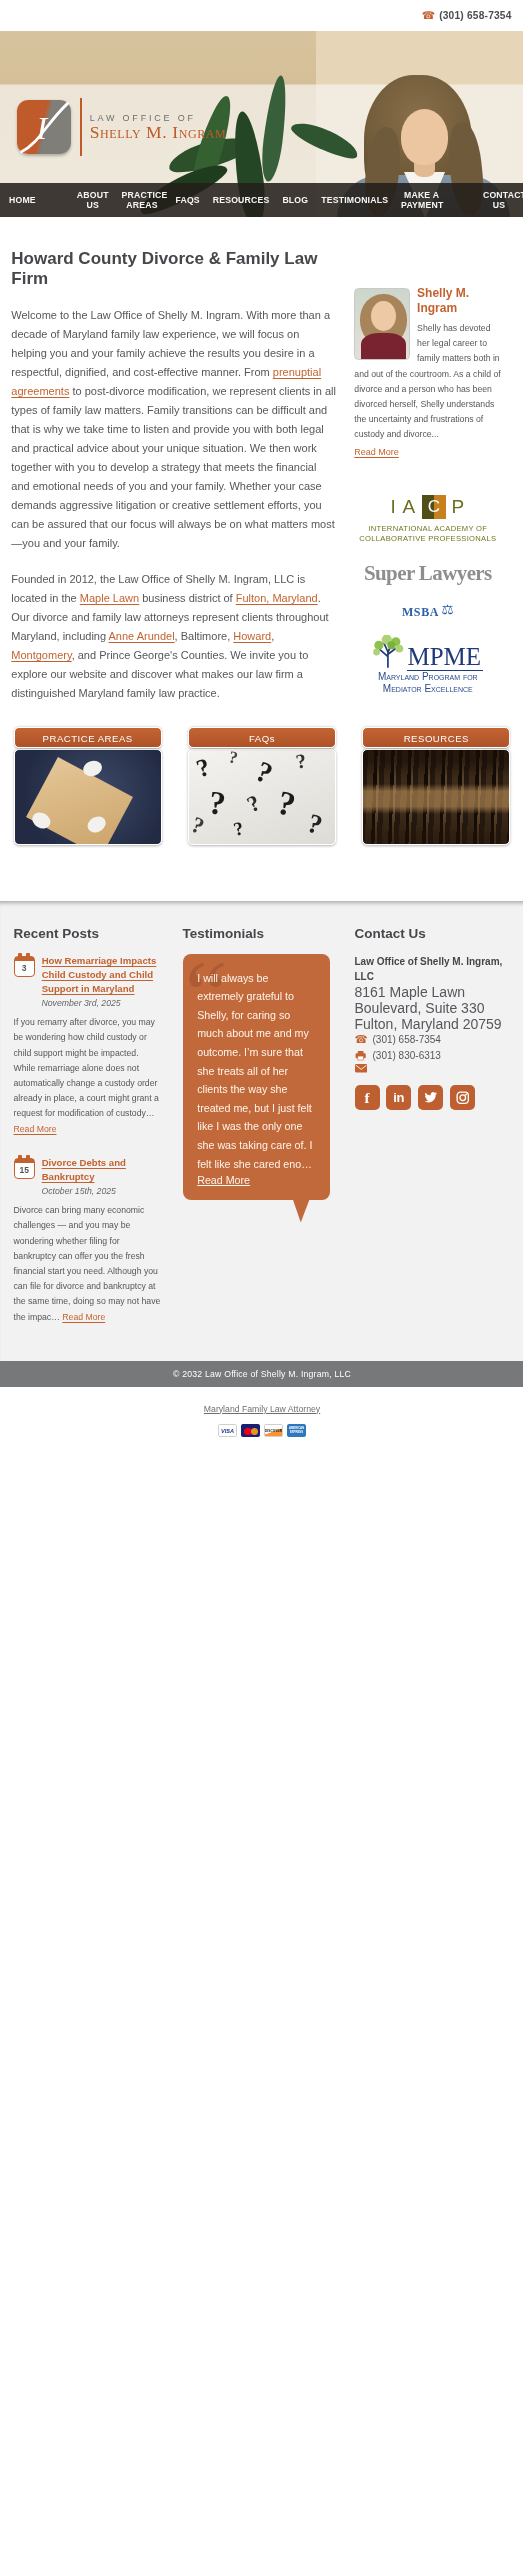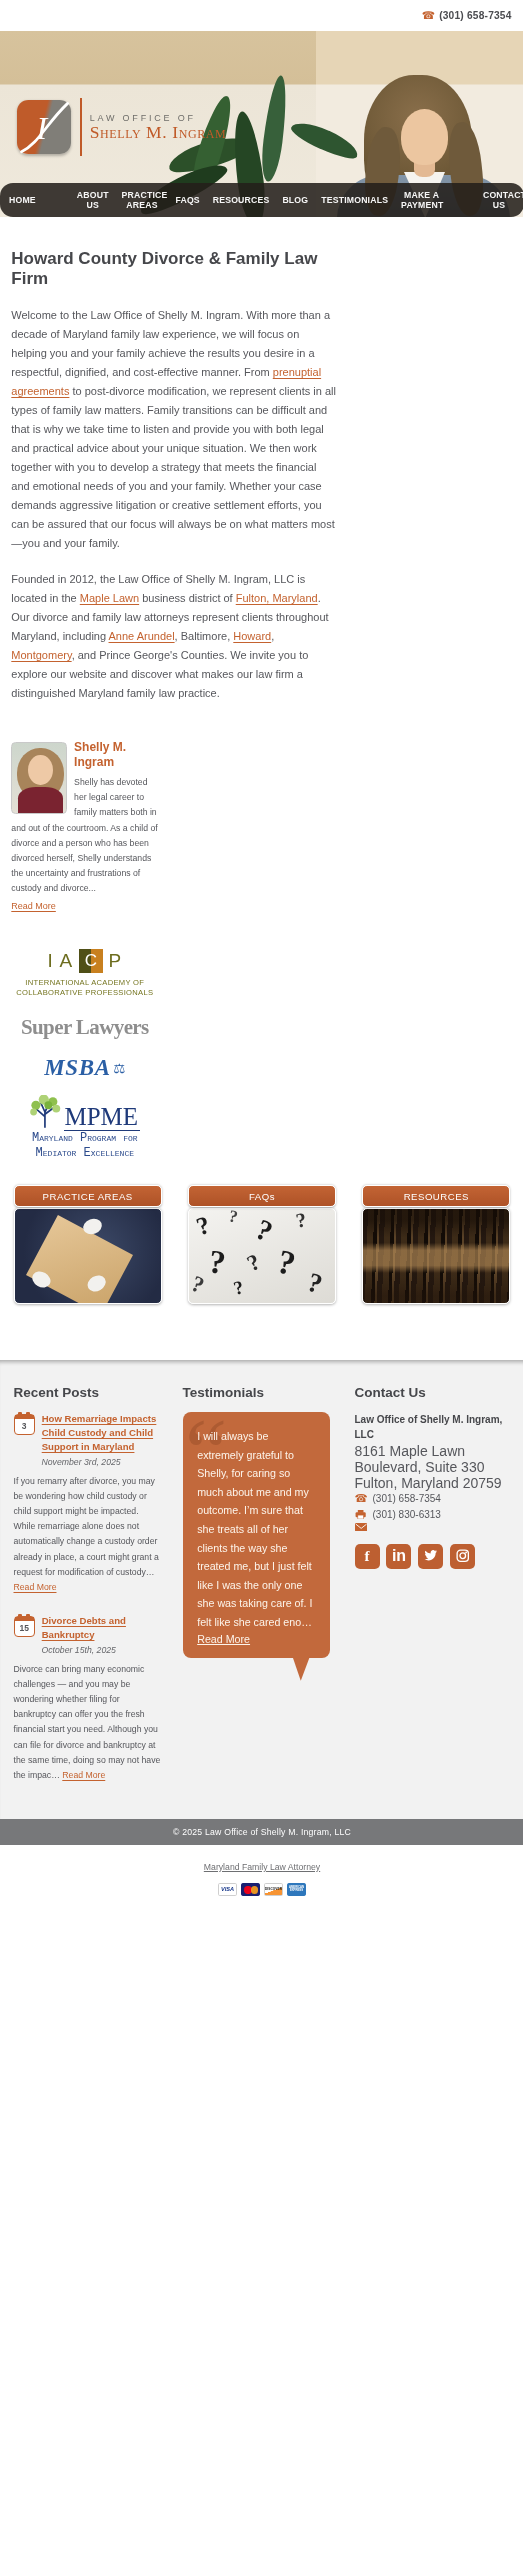--- a/index.html
+++ b/index.html
@@ -38,27 +38,27 @@
   .logo-mark { width:54px; height:54px; border-radius:11.3px; flex:0 0 auto;
                background:linear-gradient(104deg,#bf5b2a 0 46%,#807e78 54% 100%);
                box-shadow:0 1.1px 2.8px rgba(0,0,0,.25); position:relative; }
   .logo-mark svg { position:absolute; inset:0; }
   .logo-divider { width:1.7px; height:58px; background:#c05a28; margin:0 8px 0 9px; }
   .logo-text { display:flex; flex-direction:column; }
   .logo-line1 { font-size:9px; letter-spacing:2.8px; color:#6f6e6a; font-variant:small-caps; text-transform:uppercase; }
   .logo-line2 { font-family:"Liberation Serif", serif; font-variant:small-caps; font-size:17.5px; color:#c05a28; letter-spacing:0.6px; line-height:1.05; }
 
   .mainnav { position:absolute; left:0; bottom:0; width:100%; height:34px; background:rgba(36,31,26,.87);
-             display:flex; align-items:center; justify-content:space-between; padding:0 9px; z-index:4;border-radius:13px; }
+             display:flex; align-items:center; justify-content:space-between; padding:0 9px; z-index:4; }
   .nav-item { color:#f7f7f7; font-size:8.7px; font-weight:700; text-decoration:none; text-align:center; line-height:1.15; letter-spacing:0.2px; }
   .nav-item.w2 { max-width:32px;margin-left:28px; }
   .nav-item.w3 { max-width:41px; }
 
   
-  .content { display:flex; padding:32px 11.3px 0 11.3px;flex-direction:column; }
+  .content { display:flex; padding:32px 11.3px 0 11.3px; }
   .main-col { width:343px; padding-right:17px; }
   h1 { font-size:17px; font-weight:700; color:#46474b; margin-bottom:1.1px; }
   .main-col p { font-size:11px; line-height:19px; color:#56575c; margin-top:17px; }
   .tlink, .tlink span { color:#c4622f; }
   a.tlink { color:#c4622f; text-decoration:underline; text-underline-offset:1.7px; cursor:pointer; }
 
   .sidebar { width:147px; padding-top:37px; }
   .bio { font-size:8.7px; line-height:15.2px; color:#56575c; }
   .bio-photo { float:left; width:56px; height:72px; border:0.6px solid #c9c9c9; border-radius:4.5px; margin:2.3px 6.8px 3.4px 0;
                position:relative; overflow:hidden; background:linear-gradient(180deg,#cdd6cc,#e4e0d6); }
@@ -70,27 +70,27 @@
 
   .badge { text-align:center; margin:0 auto; }
   .iacp { margin-top:35px; }
   .iacp-row { display:flex; align-items:center; justify-content:center; gap:5.6px; margin-bottom:4.5px; }
   .iacp-l { font-size:19px; color:#6d6d1f; letter-spacing:1.1px; }
   .iacp-c { width:24px; height:24px; display:flex; align-items:center; justify-content:center; color:#fff; font-size:17px;
             background:linear-gradient(90deg,#4f4f17 0 50%,#c8801f 50% 100%); }
   .iacp-sub { font-size:7.6px; color:#74741f; letter-spacing:0.3px; line-height:1.35; }
   .sl { margin-top:17px; font-family:"Liberation Serif", serif; font-weight:700; font-size:21px; color:#8e8e8e; letter-spacing:-0.6px; }
   .msba { margin-top:14.7px; }
-  .msba-text { font-family:"Liberation Serif", serif; font-style:italic; font-weight:700; font-size:23px; color:#2b5fa5; letter-spacing:0.6px; }
+  .msba-text { font-family:"Liberation Serif", serif; font-weight:700; font-size:12px; color:#2b5fa5; letter-spacing:0.6px; }
   .msba-scales { color:#2b5fa5; font-size:13.5px; vertical-align:2.3px; font-family:"DejaVu Sans", sans-serif; }
   .mpme { margin-top:14.7px; }
   .mpme-top { display:flex; align-items:flex-end; justify-content:center; gap:2.3px; }
   .mpme-acronym { font-family:"Liberation Serif", serif; font-size:25px; color:#1f3a7a; line-height:1;
                   border-bottom:1.7px solid #1f3a7a; padding:0 2.3px 1.1px 0; }
-  .mpme-sub { font-family:Liberation Mono, monospace; font-variant:small-caps; font-size:12px; color:#2b4a8c; line-height:1.25; }
+  .mpme-sub { font-family:Liberation Sans, sans-serif; font-variant:small-caps; font-size:10px; color:#2b4a8c; line-height:1.25; }
   .mpme-sub:first-of-type { margin-top:3.4px; }
 
   
   .cards { display:flex; gap:26px; padding:0 13.5px; margin-top:24px; }
   .card { flex:1; text-decoration:none; display:block; }
   .card-header { display:block; height:21.4px; line-height:21.4px; text-align:center; color:#fff; font-size:9.6px; letter-spacing:0.5px;
                  background:linear-gradient(180deg,#c36434,#ae5227); border:1.1px solid #fff; border-radius:5.1px;
                  box-shadow:0 0.6px 2.3px rgba(0,0,0,.3); position:relative; z-index:1; }
   .card-img { display:block; height:96px; margin-top:1.1px; border:1.1px solid #fff; border-radius:5.1px;
               box-shadow:0 0.6px 2.8px rgba(0,0,0,.3); position:relative; overflow:hidden; }
@@ -143,21 +143,21 @@
            clip-path:polygon(8% 0, 92% 0, 48% 100%); border-radius:0 0 45% 45%; }
   .c-firm { font-size:10px; font-weight:700; color:#46474b; line-height:15.2px; }
   .c-line { font-size:14px; color:#56575c; line-height:16px; }
   .c-row { display:flex; align-items:center; gap:4.5px; font-size:10px; color:#56575c; line-height:16px; }
   .c-row a { color:#56575c; text-decoration:none; }
   .c-ico { color:#c4622f; font-size:10.7px; width:13.5px; display:inline-flex; align-items:center; font-family:"DejaVu Sans", sans-serif; }
   .social { display:flex; gap:6.8px; margin-top:12.4px; }
   .sbtn { width:25px; height:25px; border-radius:5.1px; background:#bd5f31; display:flex; align-items:center; justify-content:center;
           color:#fff; text-decoration:none; }
   .sbtn .fb { font-family:"Liberation Serif", serif; font-weight:700; font-size:15.2px; }
-  .sbtn .li { font-weight:700; font-size:16px; letter-spacing:-0.3px; }
+  .sbtn .li { font-weight:700; font-size:13px; letter-spacing:-0.3px; }
 
   
   .copybar { margin-top:0; height:26px; background:#77787a; color:#fff; display:flex; align-items:center; justify-content:center;
              font-size:8.7px; letter-spacing:0.2px; }
   .bottomlinks { text-align:center; margin-top:14.7px; font-size:8.7px; color:#6e6f72; line-height:14.7px; }
   .bottomlinks a { color:#6e6f72; text-decoration:underline; text-underline-offset:1.1px; }
   .bottomlinks .sep { margin:0 3.4px; }
   .payments { display:flex; justify-content:center; gap:4px; margin-top:8px; }
   .pay { width:19px; height:13px; border-radius:1.7px; border:0.6px solid #cfcfcf; position:relative; overflow:hidden;
          display:flex; align-items:center; justify-content:center; }
@@ -402,21 +402,21 @@
             <rect x="2" y="2" width="20" height="20" rx="6" fill="none" stroke="#ffffff" stroke-width="2.4"></rect>
             <circle cx="12" cy="12" r="5" fill="none" stroke="#ffffff" stroke-width="2.4"></circle>
             <circle cx="18" cy="6" r="1.6" fill="#ffffff"></circle>
           </svg>
         </a>
       </div>
     </div>
   </footer>
 
   <div class="copybar">
-    <span>© 2025 Law Office of Shelly M. Ingram, LLC</span>
+    <span>© 2032 Law Office of Shelly M. Ingram, LLC</span>
   </div>
 
   <div class="bottomlinks">
     <div><a href="#">Maryland Family Law Attorney</a></div>
   </div>
 
   <div class="payments">
     <span class="pay pay-visa" title="VISA">VISA</span>
     <span class="pay pay-mc" title="MasterCard">
         <i class="c1"></i>

